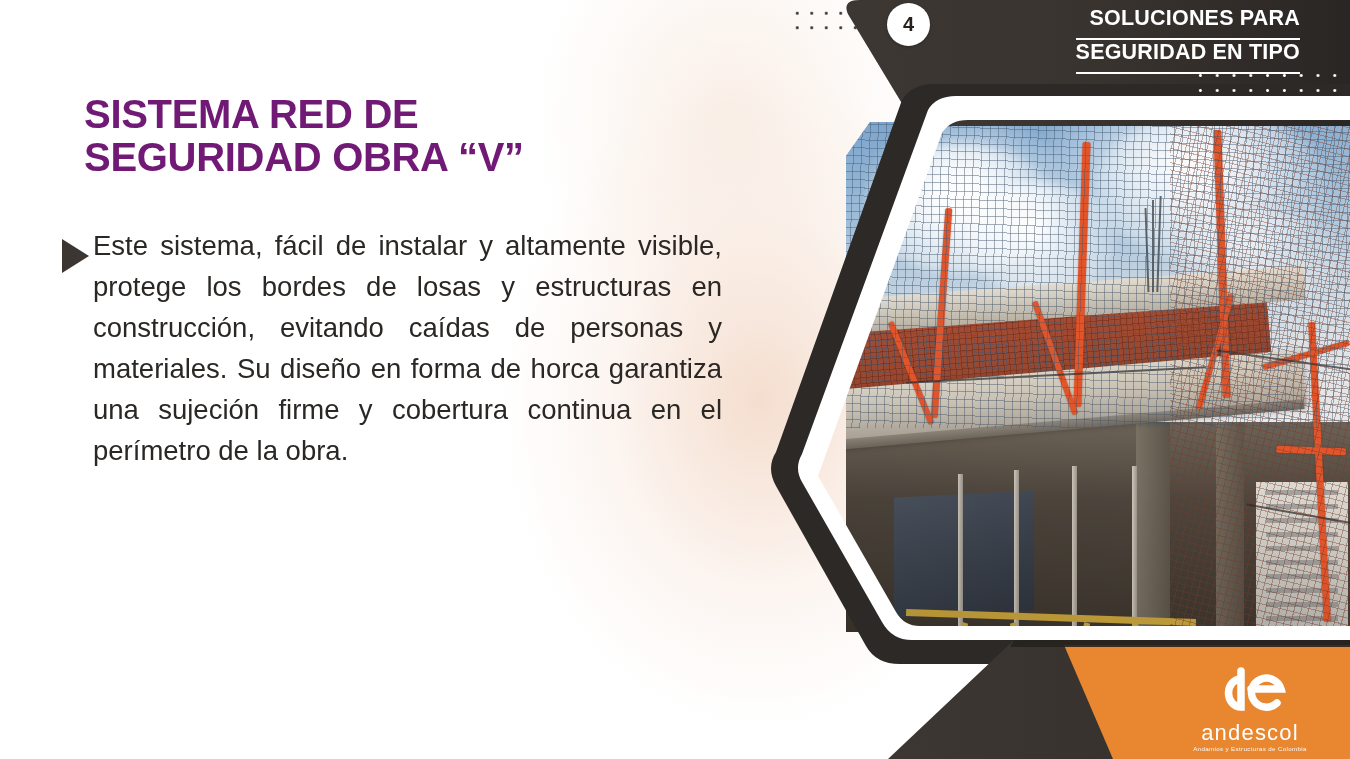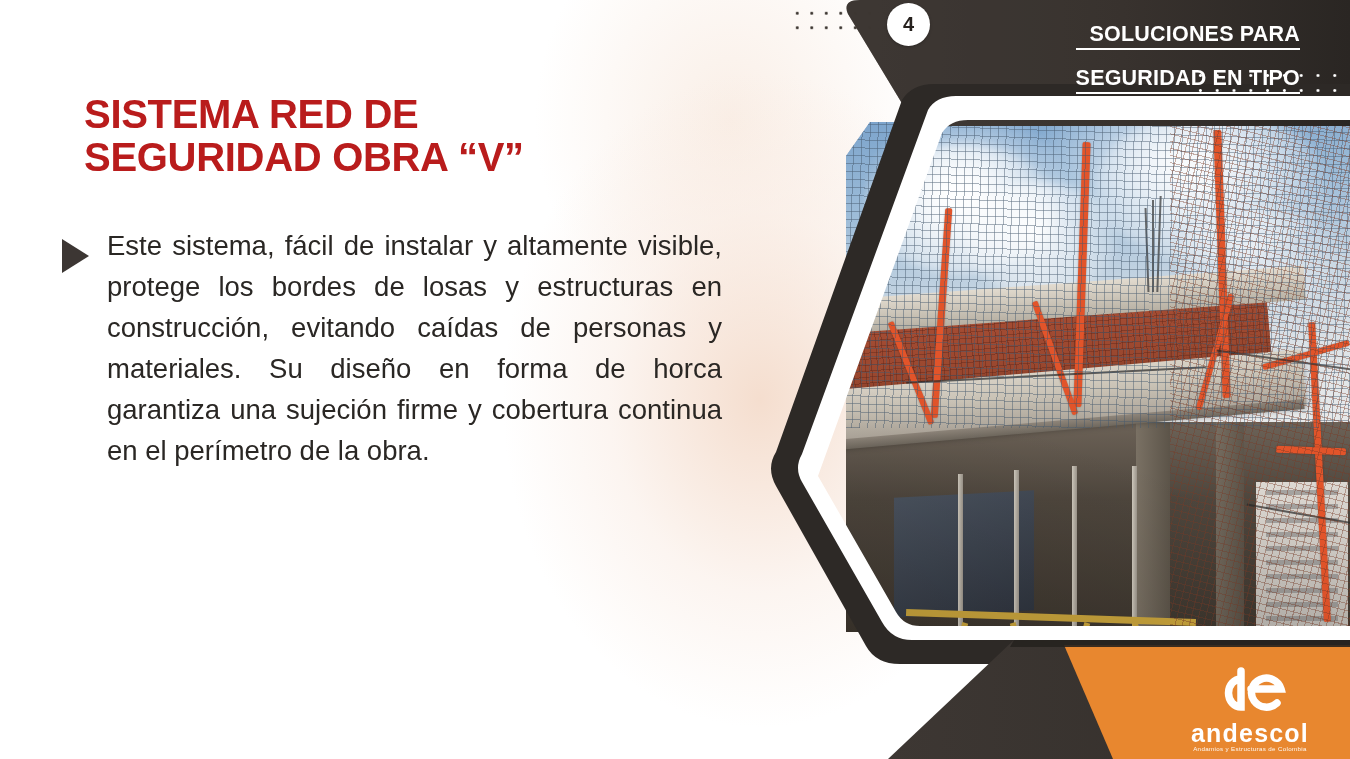--- a/index.html
+++ b/index.html
@@ -181,22 +181,21 @@
   
   .hdr-title{
     position:absolute;right:50px;top:6px;
     text-align:right;color:#ffffff;
     font-weight:bold;font-size:21.5px;line-height:25px;
     letter-spacing:.2px;
   }
   .hdr-title span{
     display:block;
     border-bottom:2px solid #ffffff;
-    padding-bottom:1px;
-    margin-top:16px;
+    padding-bottom:7px;
   }
 
   
   .badge{
     position:absolute;left:887px;top:3px;width:43px;height:43px;
     border-radius:50%;background:#ffffff;
     display:flex;align-items:center;justify-content:center;
     color:#26211e;font-weight:bold;font-size:20px;
     box-shadow:0 1px 3px rgba(0,0,0,.25);
   }
@@ -211,27 +210,27 @@
   .dots-light{
     left:1192px;top:68px;width:152px;height:38px;
     background-image:radial-gradient(#ffffff 1.4px, transparent 1.6px);
     background-size:16.8px 15px;
   }
 
   
   .title{
     position:absolute;left:84px;top:93px;width:640px;
     font-weight:bold;font-size:40px;line-height:43px;
-    letter-spacing:-0.3px;color:#b91c1c;
+    letter-spacing:-0.3px;color:#701a75;
   }
   .title .l2{display:block;}
 
   .bullet-row{
     position:absolute;left:62px;top:225px;width:660px;
-    display:flex;align-items:flex-start;gap:18px;
+    display:flex;align-items:flex-start;gap:4px;
   }
   .tri{
     flex:0 0 auto;margin-top:14px;
     width:0;height:0;
     border-top:17px solid transparent;
     border-bottom:17px solid transparent;
     border-left:27px solid #3c3633;
   }
   .body{
     flex:1;
@@ -243,21 +242,21 @@
   
   .logo{
     position:absolute;right:10px;bottom:6px;
     width:180px;text-align:center;color:#ffffff;
   }
   .logo-mark{
     height:56px;display:flex;align-items:center;justify-content:center;
     margin-bottom:2px;
   }
   .logo-word{
-    font-size:25px;font-weight:700;letter-spacing:1.2px;line-height:26px;
+    font-size:22px;font-weight:400;letter-spacing:1.2px;line-height:26px;
   }
   .logo-tag{
     font-size:6.2px;letter-spacing:.35px;opacity:.95;line-height:8px;
     margin-top:-1px;
   }
 </style>
 </head>
 <body>
 
 <div class="slide">

